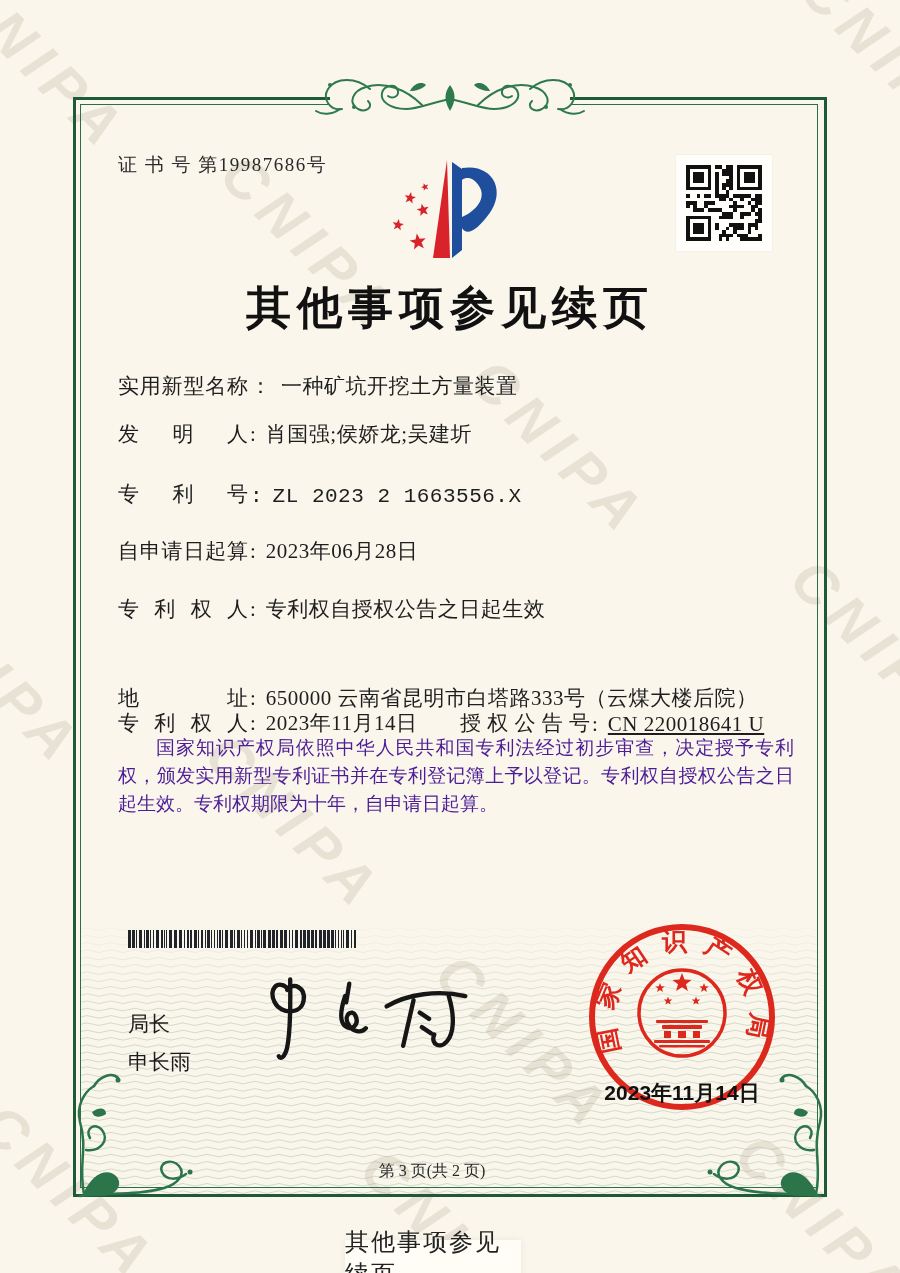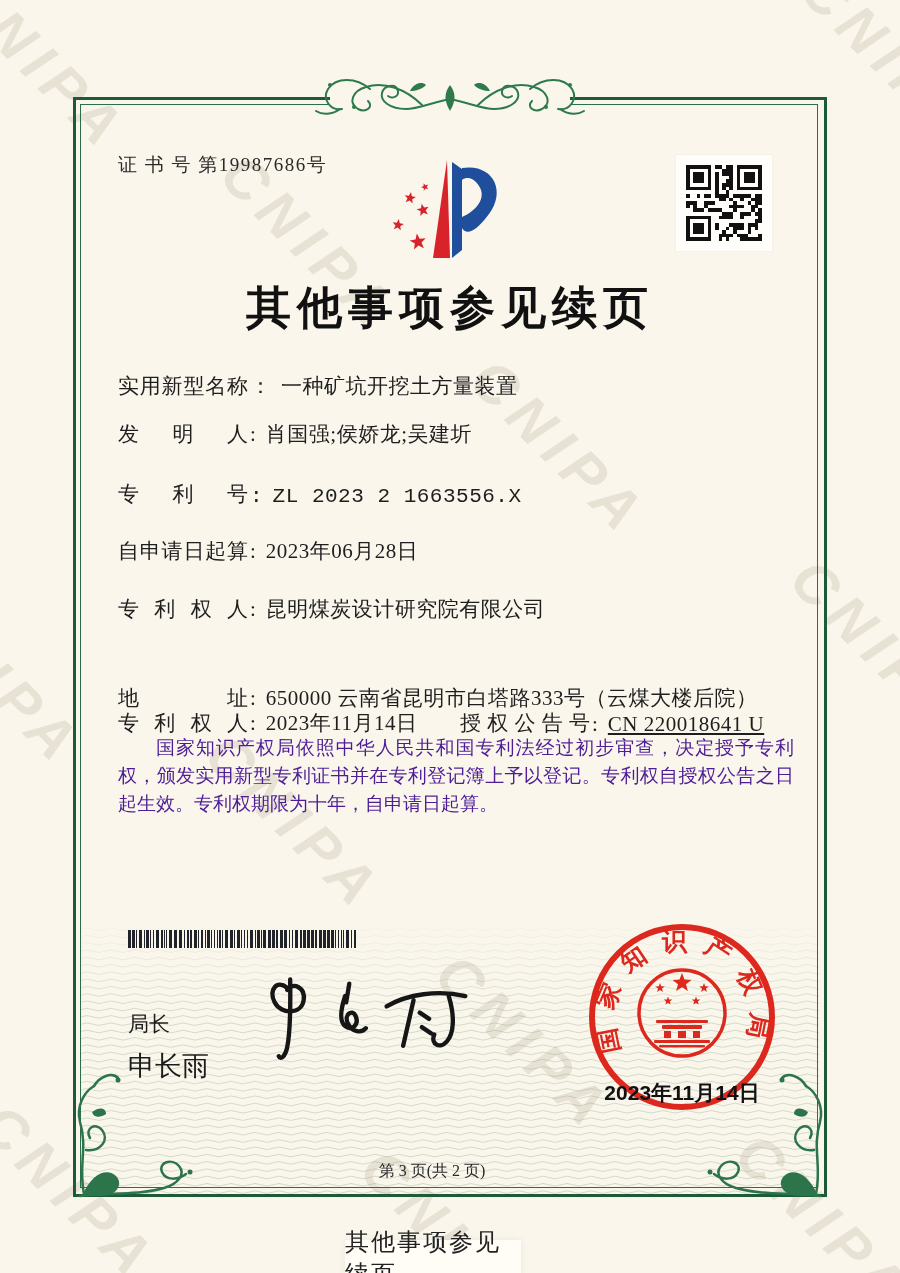--- a/index.html
+++ b/index.html
@@ -40,21 +40,21 @@
   .fcolon{display:inline-block;margin:0 10px 0 2px;}
   .fvalue{letter-spacing:0.5px;}
   .grant2{position:absolute;left:342px;top:0;white-space:nowrap;text-decoration:underline;}
   
   .paras{left:118px;top:734px;width:676px;font-size:19px;line-height:28px;color:#4c1d95;z-index:6;text-align:justify;}
   .paras p{margin:0 0 3px 0;text-indent:2em;}
   
   .barcode{left:128px;top:930px;width:232px;height:18px;display:flex;align-items:stretch;z-index:6;}
   .barcode div{background:#20242a;}
   .sig-title{left:128px;top:1010px;font-size:21px;font-family:"Liberation Sans",sans-serif;color:#1b1b1b;z-index:6;}
-  .sig-name{left:128px;top:1048px;font-size:27px;font-family:Liberation Serif, serif;color:#1b1b1b;z-index:6;}
+  .sig-name{left:128px;top:1048px;font-size:21px;font-family:Liberation Serif, serif;color:#1b1b1b;z-index:6;}
   .signature{left:256px;top:970px;width:228px;height:106px;z-index:6;}
   .seal{left:584px;top:920px;width:196px;height:196px;z-index:7;opacity:0.97;}
   .seal-date{left:598px;top:1079px;width:168px;text-align:center;font-size:21px;font-weight:700;
     font-family:"Liberation Sans",sans-serif;color:#111;z-index:8;}
   .footer{left:80px;top:1161px;width:704px;text-align:center;font-size:16px;color:#2a2a2a;z-index:6;}
   .bottom-note{left:345px;top:1240px;width:176px;height:36px;background:#fffdf6;z-index:6;
     display:flex;align-items:center;justify-content:center;font-size:24px;letter-spacing:2px;color:#222;
     box-shadow:0 0 6px rgba(120,120,100,0.12);}
   svg{display:block;}
 </style>
@@ -326,21 +326,21 @@
 <div class="abs frow" style="top:420px;">
   <span class="flabel">发明人</span><span class="fcolon">:</span><span class="fvalue">肖国强;侯娇龙;吴建圻</span>
 </div>
 <div class="abs frow" style="top:480px;font-family:Liberation Mono, monospace;">
   <span class="flabel">专利号</span><span class="fcolon">:</span><span class="fvalue">ZL 2023 2 1663556.X</span>
 </div>
 <div class="abs frow" style="top:537px;">
   <span class="flabel">自申请日起算</span><span class="fcolon">:</span><span class="fvalue">2023年06月28日</span>
 </div>
 <div class="abs frow" style="top:595px;">
-  <span class="flabel">专利权人</span><span class="fcolon">:</span><span class="fvalue">昆明煤炭设计研究院有限公司</span>
+  <span class="flabel">专利权人</span><span class="fcolon">:</span><span class="fvalue">专利权自授权公告之日起生效</span>
 </div>
 <div class="abs frow" style="top:652px;margin-top:32px;">
   <span class="flabel">地址</span><span class="fcolon">:</span><span class="fvalue">650000 云南省昆明市白塔路333号（云煤大楼后院）</span>
 </div>
 <div class="abs frow" style="top:709px;">
   <span class="flabel">专利权人</span><span class="fcolon">:</span><span class="fvalue">2023年11月14日</span>
   <span class="grant2">
     <span class="flabel">授权公告号</span><span class="fcolon">:</span><span class="fvalue">CN 220018641 U</span>
   </span>
 </div>

